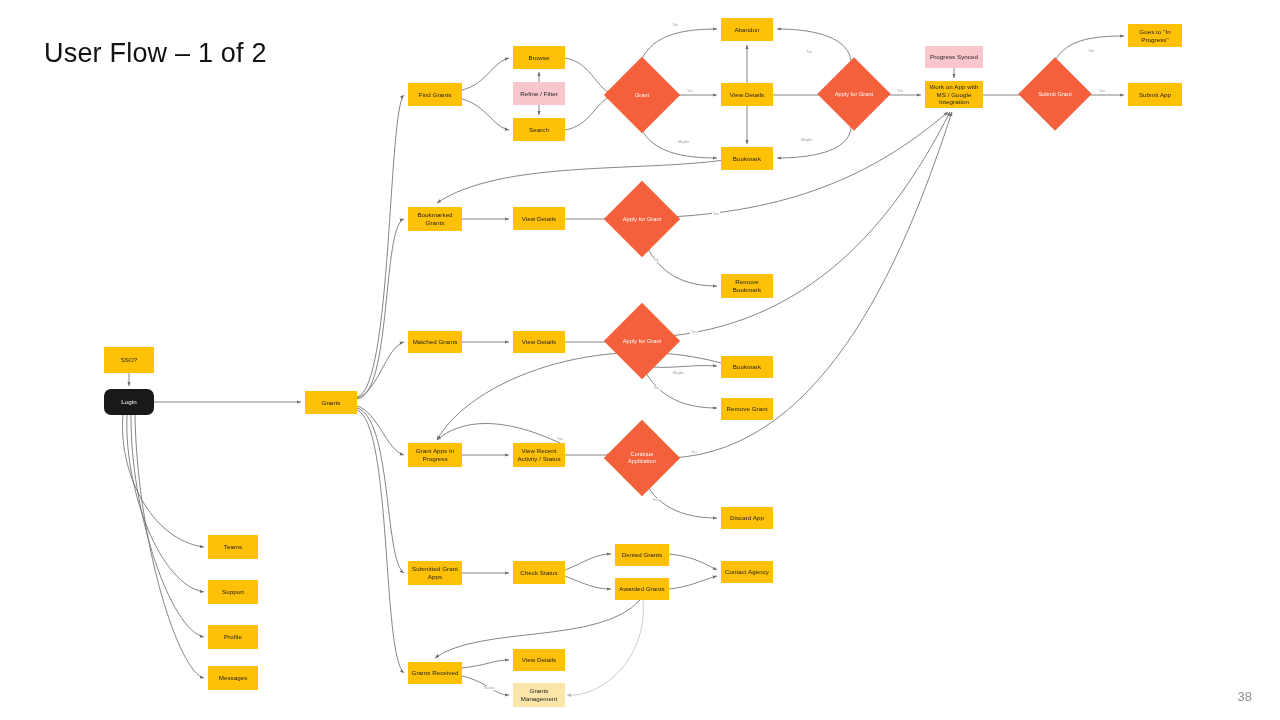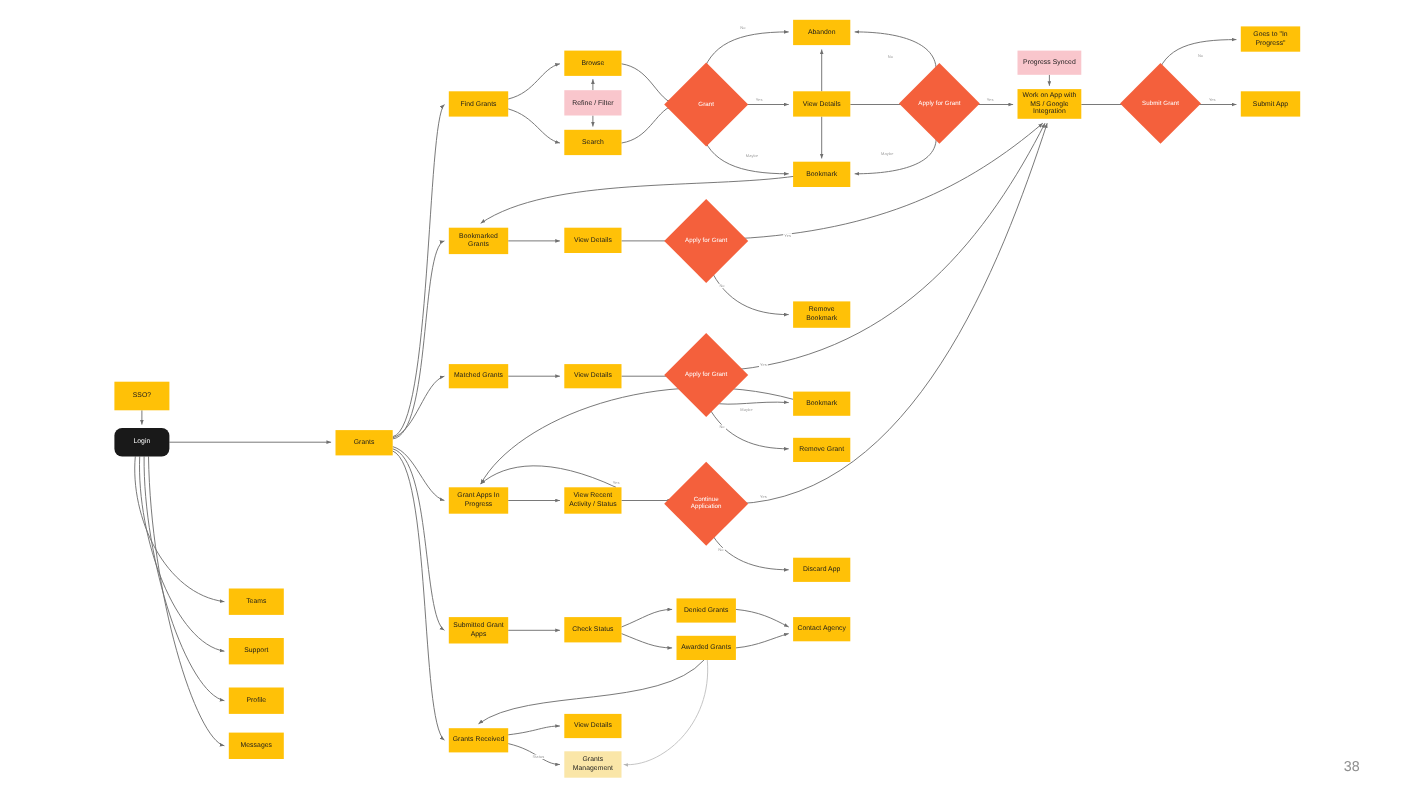--- a/index.html
+++ b/index.html
@@ -10,21 +10,21 @@
     overflow:hidden;
     position:relative;
   }
   #slide{position:absolute;inset:0;width:1280px;height:720px;}
   #title{
     position:absolute;left:44px;top:38px;
     font-size:27px;color:#111111;font-weight:400;
     letter-spacing:0.2px;white-space:nowrap;
   }
   #pageno{
-    position:absolute;right:44px;bottom:16px;
+    position:absolute;right:28px;bottom:16px;
     font-size:13px;color:#8f8f8f;
   }
   svg#wires{position:absolute;left:0;top:0;width:1280px;height:720px;pointer-events:none;}
   .node{
     position:absolute;
     display:flex;align-items:center;justify-content:center;
     text-align:center;
     box-sizing:border-box;
     font-size:6.2px;
     line-height:1.28;
@@ -54,20 +54,21 @@
     padding:0 1px;
     white-space:nowrap;
     letter-spacing:0.1px;
   }
 </style>
 </head>
 <body>
 
 <div id="slide">
 
+  <div id="title">User Flow – 1 of 2</div>
   <div id="pageno">38</div>
 
   <svg id="wires" viewBox="0 0 1280 720" xmlns="http://www.w3.org/2000/svg">
     <defs>
       <marker id="ah" markerWidth="6" markerHeight="6" refX="5" refY="2" orient="auto">
         <path d="M0,0 L5,2 L0,4 z" fill="#6f6f6f"></path>
       </marker>
       <marker id="ahl" markerWidth="6" markerHeight="6" refX="5" refY="2" orient="auto">
         <path d="M0,0 L5,2 L0,4 z" fill="#b5b5b5"></path>
       </marker>

